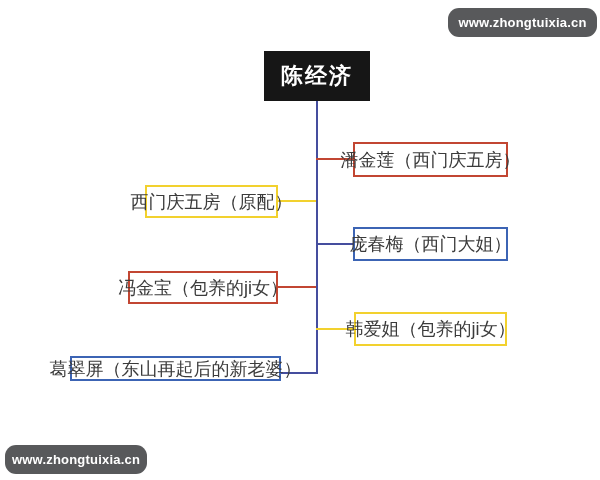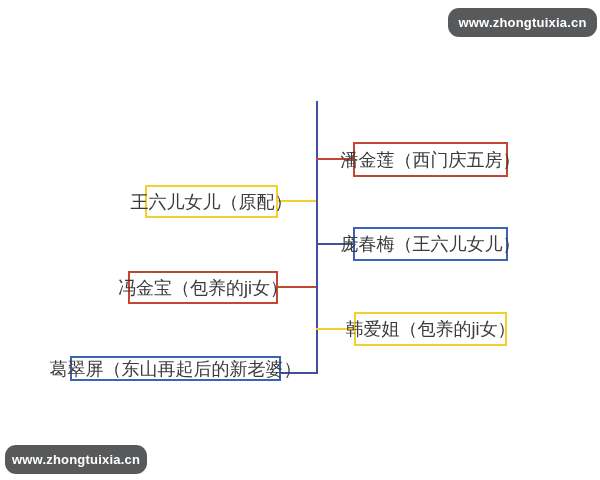--- a/index.html
+++ b/index.html
@@ -60,31 +60,34 @@
   </div>
 
   <div class="line v" style="left:316px;top:101px;height:273px"></div>
   <div class="line h l-red" style="left:316px;top:158px;width:39px"></div>
   <div class="line h l-yellow" style="left:276px;top:200px;width:40px"></div>
   <div class="line h l-blue" style="left:316px;top:243px;width:39px"></div>
   <div class="line h l-red" style="left:276px;top:286px;width:40px"></div>
   <div class="line h l-yellow" style="left:316px;top:328px;width:40px"></div>
   <div class="line h l-blue" style="left:279px;top:372px;width:37px"></div>
 
+  <div class="root">
+    <span>陈经济</span>
+  </div>
 
   <div class="node c-red" style="left:353px;top:142px;width:155px;height:35px">
     <span>潘金莲（西门庆五房）</span>
   </div>
 
   <div class="node c-yellow" style="left:145px;top:185px;width:133px;height:33px">
-    <span>王六儿女儿（原配）</span>
+    <span>西门庆五房（原配）</span>
   </div>
 
   <div class="node c-blue" style="left:353px;top:227px;width:155px;height:34px">
-    <span>庞春梅（王六儿女儿）</span>
+    <span>庞春梅（西门大姐）</span>
   </div>
 
   <div class="node c-red" style="left:128px;top:271px;width:150px;height:33px">
     <span>冯金宝（包养的ji女）</span>
   </div>
 
   <div class="node c-yellow" style="left:354px;top:312px;width:153px;height:34px">
     <span>韩爱姐（包养的ji女）</span>
   </div>
 

